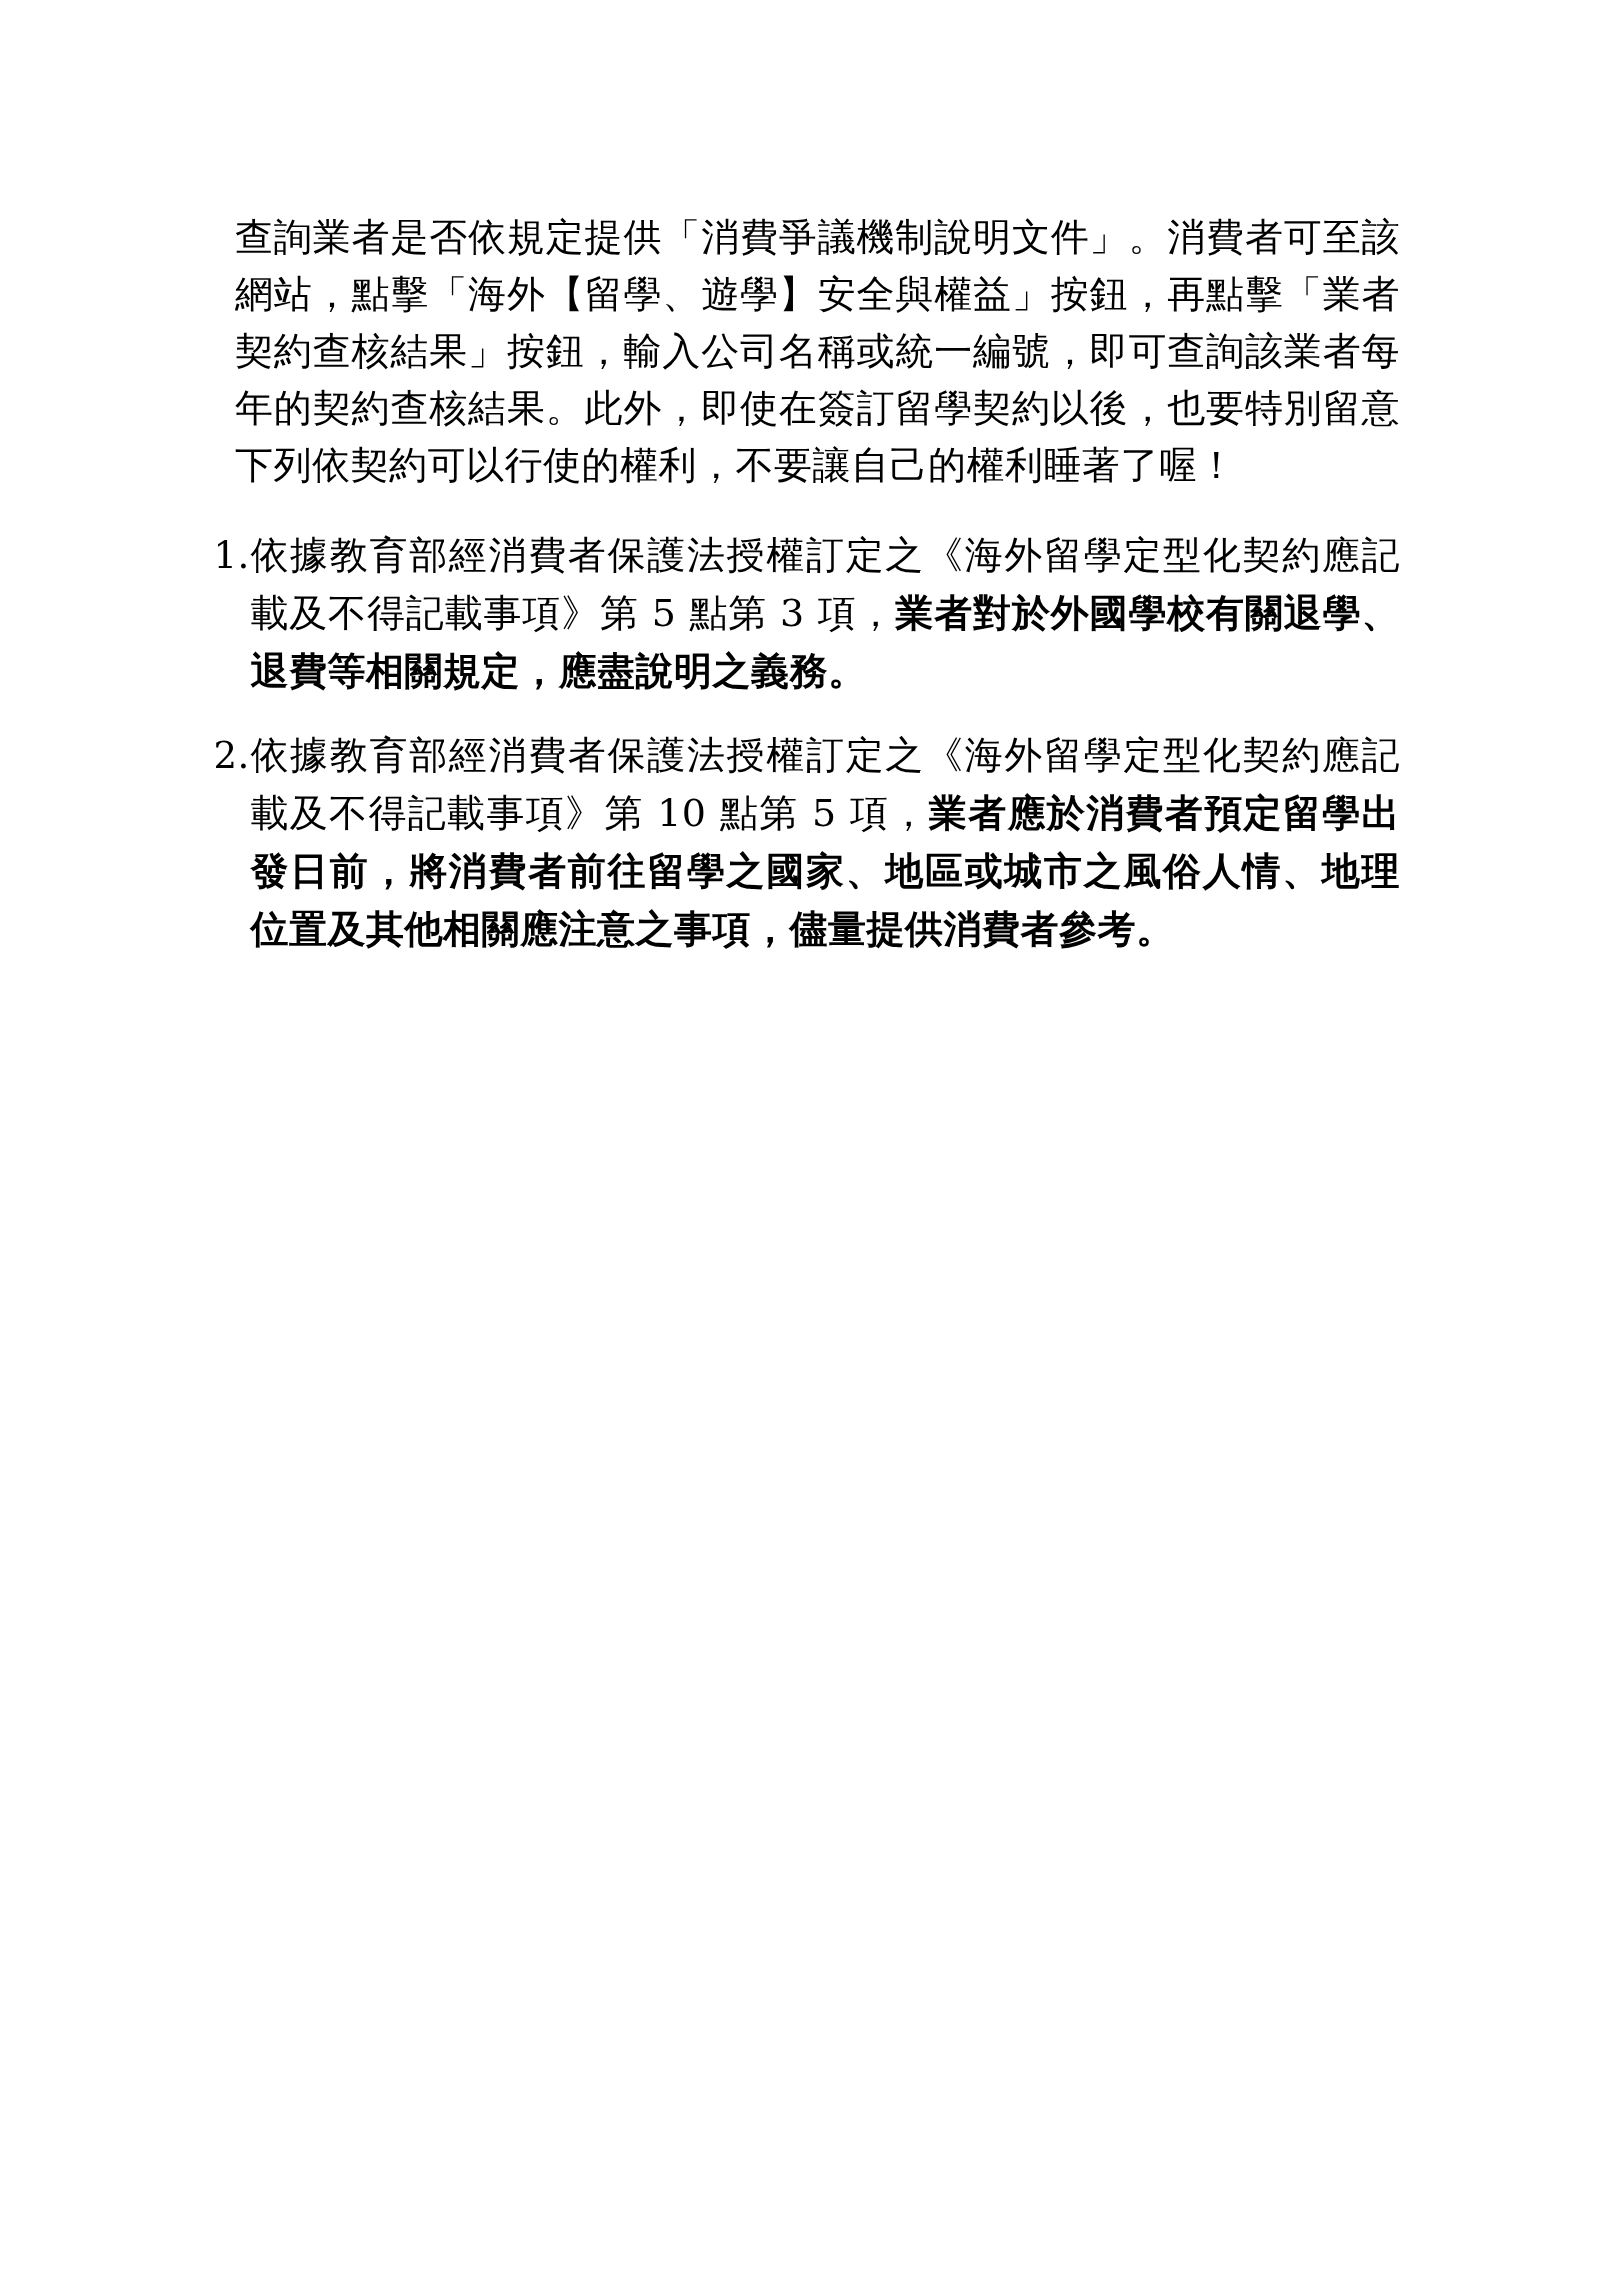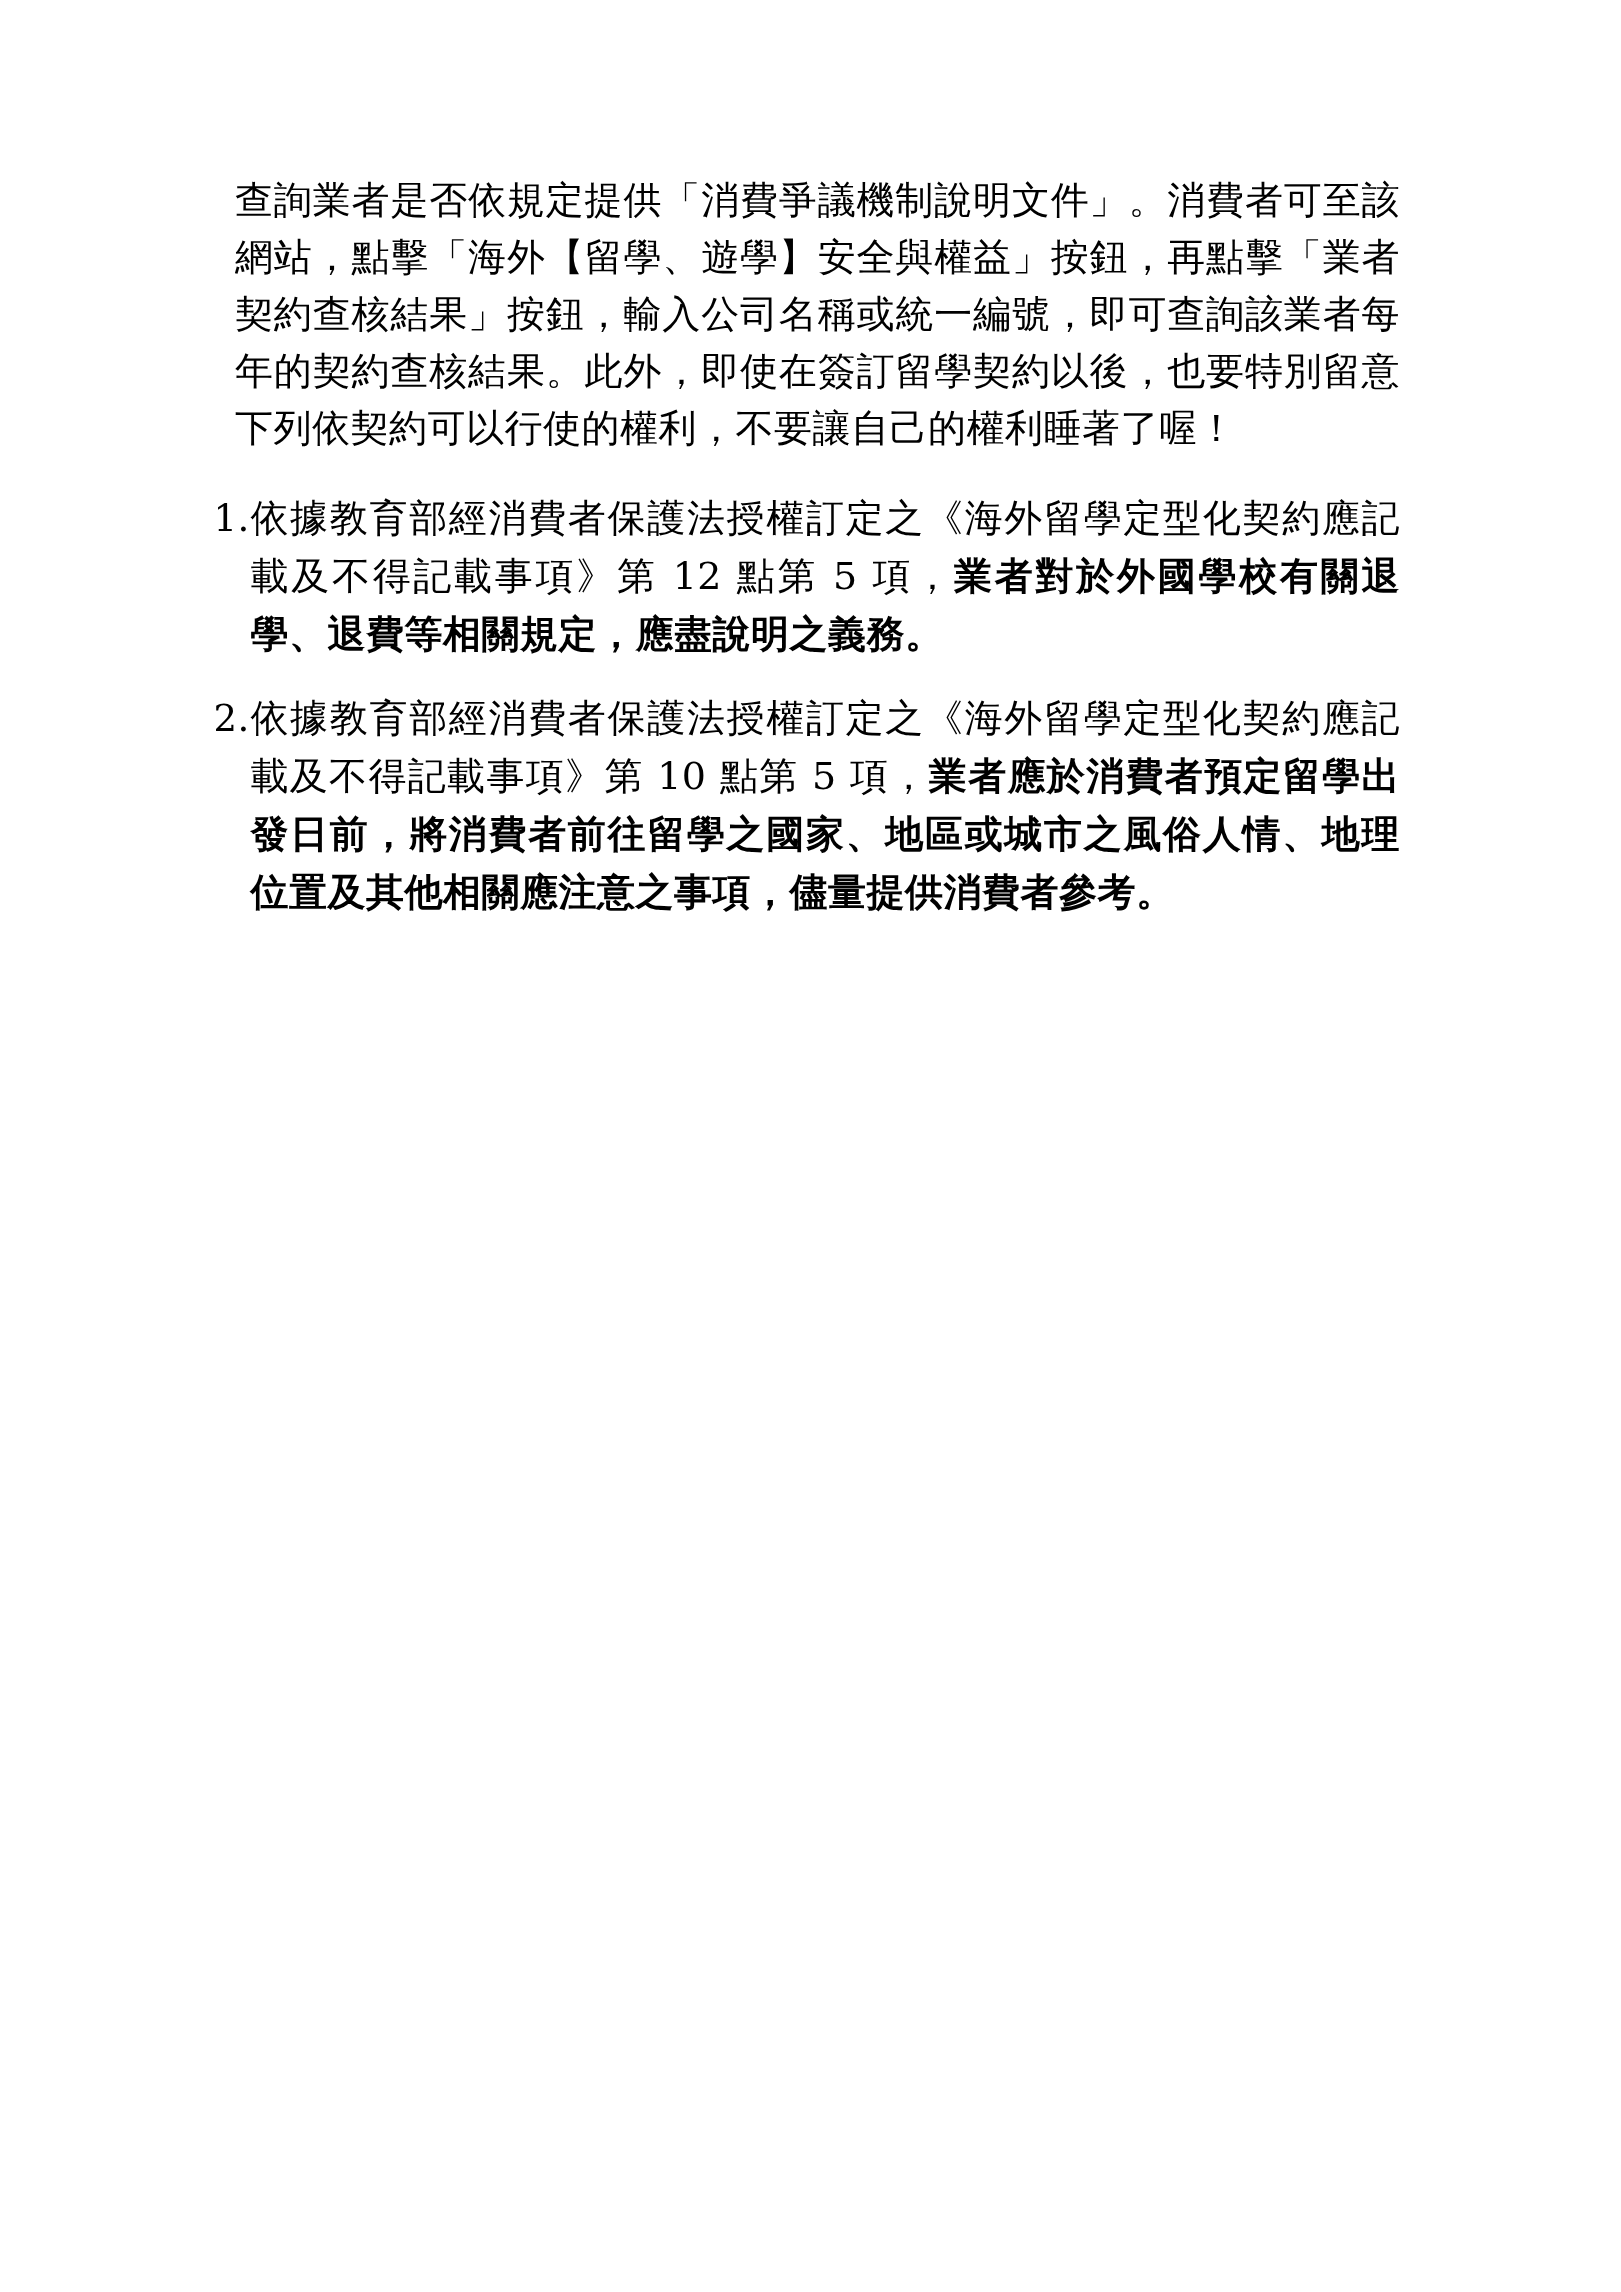--- a/index.html
+++ b/index.html
@@ -13,20 +13,21 @@
     font-family: "DejaVu Serif", "Liberation Serif", serif;
     color: #000000;
     -webkit-font-smoothing: antialiased;
   }
   .page {
     position: relative;
     width: 1621px;
     height: 2096px;
     box-sizing: border-box;
     padding: 172px 221px 0 235px;
+    margin-top: 37px;
   }
 
   
   .intro {
     font-size: 38px;
     line-height: 57px;
     text-align: justify;
     text-justify: inter-ideograph;
     letter-spacing: 0.5px;
     margin: 0 0 33px 0;
@@ -70,21 +71,21 @@
 <body>
 
 <div class="page">
 
   <p class="intro">查詢業者是否依規定提供「消費爭議機制說明文件」。消費者可至該網站，點擊「海外【留學、遊學】安全與權益」按鈕，再點擊「業者契約查核結果」按鈕，輸入公司名稱或統一編號，即可查詢該業者每年的契約查核結果。此外，即使在簽訂留學契約以後，也要特別留意下列依契約可以行使的權利，不要讓自己的權利睡著了喔！</p>
 
   <ol class="list">
 
     <li class="list-item">
       <span class="list-marker">1.</span>
-      <span class="list-body"><span>依據教育部經消費者保護法授權訂定之《海外留學定型化契約應記載及不得記載事項》第 12 點第 5 項，</span><span class="emph">業者對於外國學校有關退學、退費等相關規定，應盡說明之義務。</span></span>
+      <span class="list-body"><span>依據教育部經消費者保護法授權訂定之《海外留學定型化契約應記載及不得記載事項》第 5 點第 3 項，</span><span class="emph">業者對於外國學校有關退學、退費等相關規定，應盡說明之義務。</span></span>
     </li>
 
     <li class="list-item">
       <span class="list-marker">2.</span>
       <span class="list-body"><span>依據教育部經消費者保護法授權訂定之《海外留學定型化契約應記載及不得記載事項》第 10 點第 5 項，</span><span class="emph">業者應於消費者預定留學出發日前，將消費者前往留學之國家、地區或城市之風俗人情、地理位置及其他相關應注意之事項，儘量提供消費者參考。</span></span>
     </li>
 
   </ol>
 
 </div>

